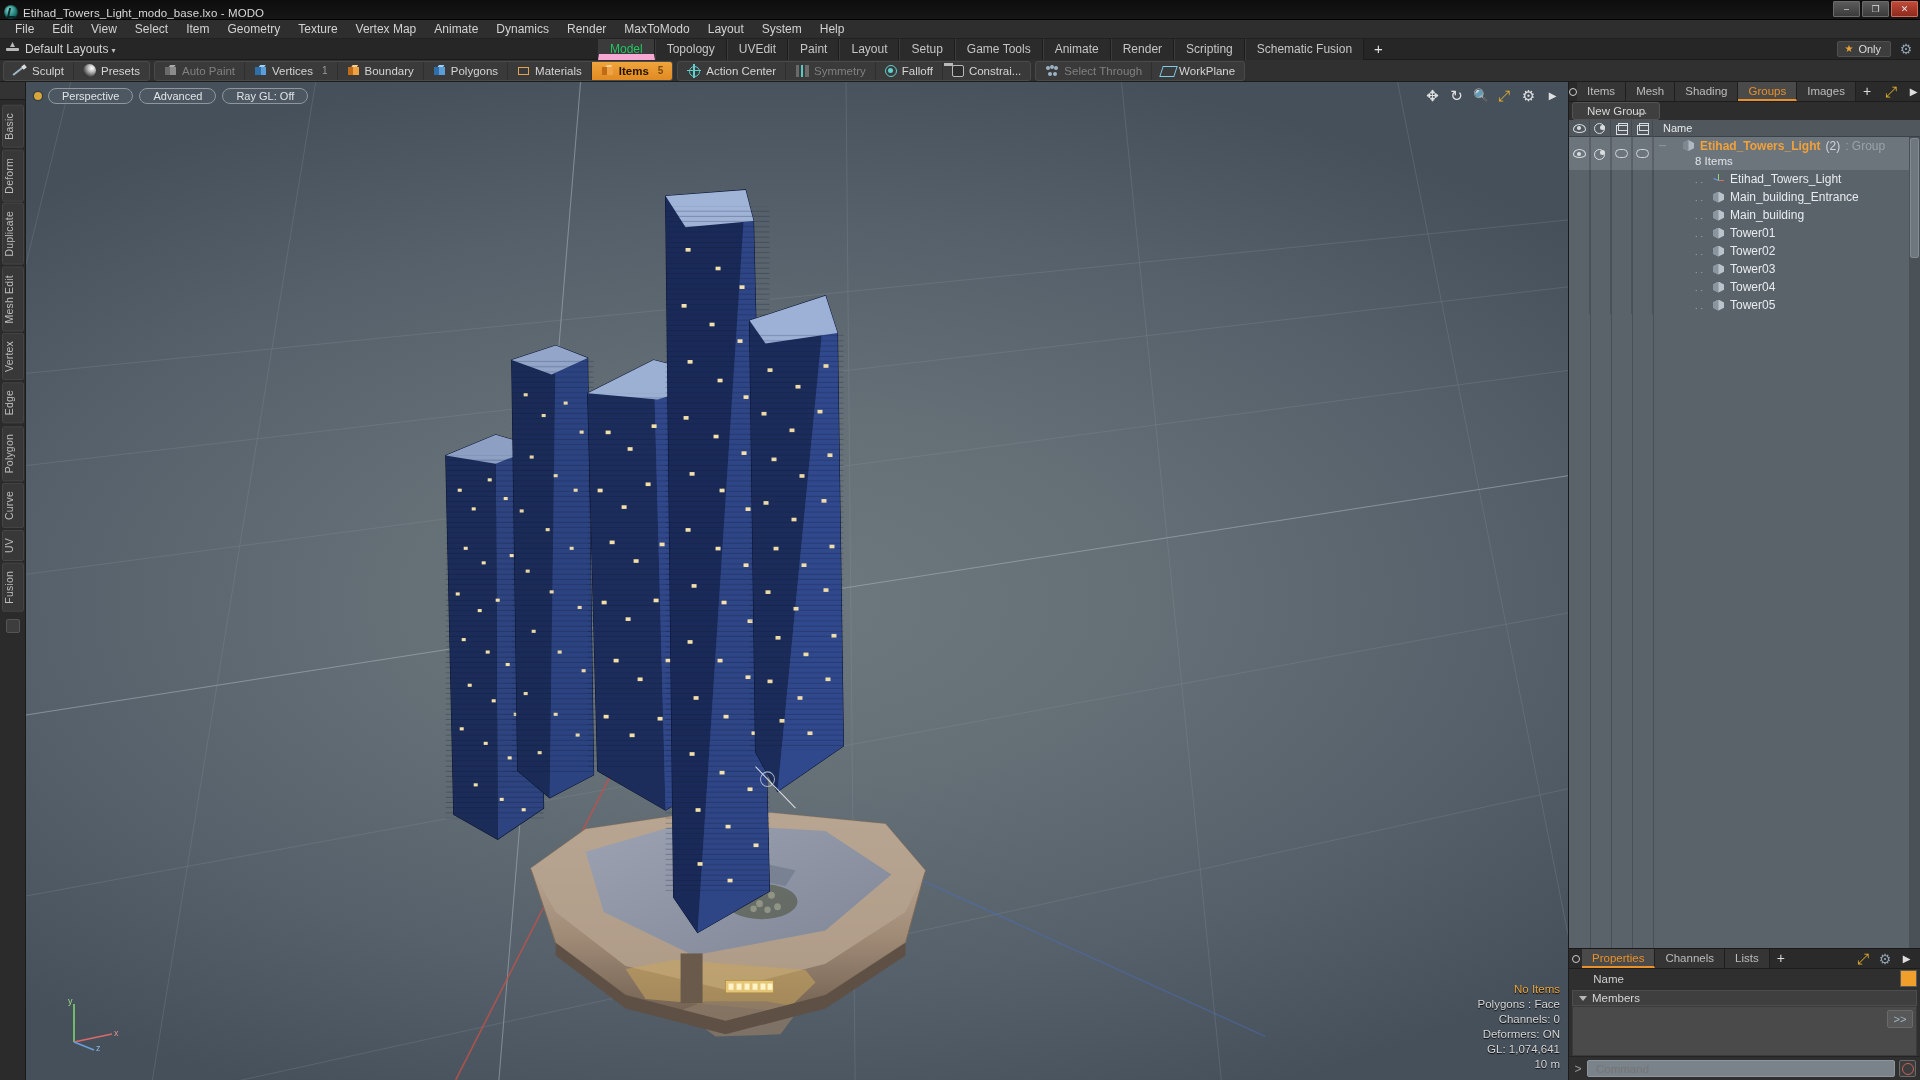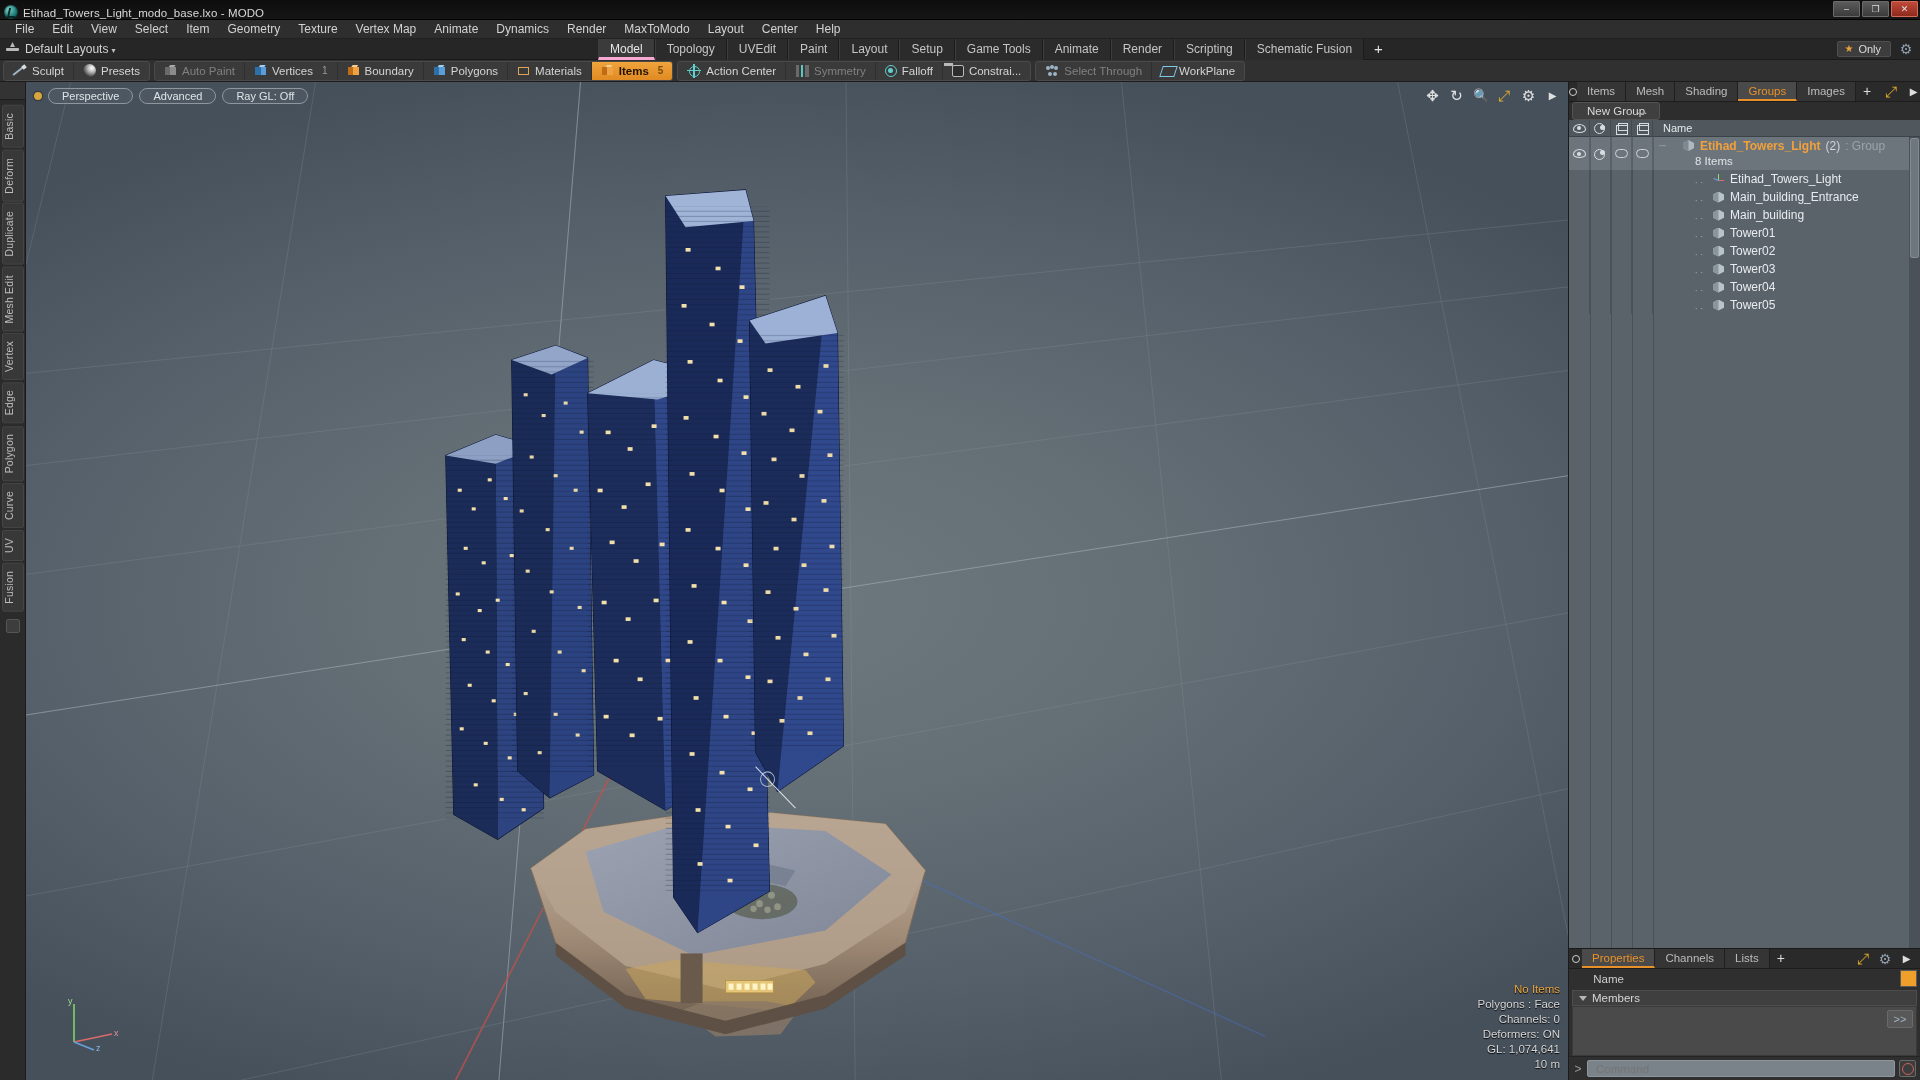--- a/index.html
+++ b/index.html
@@ -70,21 +70,21 @@
   .layout-drop .caret { font-size: 8px; margin-left: 3px; color: #bdbdbd; }
 
   .tabs-center {
     position: absolute; left: 598px; top: 0; display: flex; align-items: stretch; height: 21px;
   }
   .ltab {
     padding: 0 11px; height: 21px; line-height: 20px; font-size: 12px; color: #c5c5c5;
     border-left: 1px solid #3c3c3c; border-right: 1px solid #1c1c1c;
     background: #2b2b2b;
   }
-  .ltab.active { background: #3b3b3b; color: #e5e5e5; border-bottom: 3px solid #f9a8d4; }
+  .ltab.active { background: #3b3b3b; color: #22c55e; border-bottom: 6px solid #f9a8d4; }
   .ltab.plus {
     border: none; background: transparent; color: #e3e3e3; font-size: 15px; padding: 0 10px; line-height: 19px;
   }
   .ll-right { margin-left: auto; display: flex; align-items: center; gap: 8px; padding-right: 7px; }
   .only-btn {
     display: flex; align-items: center; gap: 5px; background: #3d3d3d;
     border: 1px solid #4f4f4f; border-radius: 2px; padding: 1px 9px 1px 6px; height: 16px;
   }
   .star { color: #e8a33a; font-size: 10px; line-height: 10px; }
   .only-btn span.lbl { font-size: 11px; color: #dcdcdc; }
@@ -353,21 +353,21 @@
     <div class="mi">Select</div>
     <div class="mi">Item</div>
     <div class="mi">Geometry</div>
     <div class="mi">Texture</div>
     <div class="mi">Vertex Map</div>
     <div class="mi">Animate</div>
     <div class="mi">Dynamics</div>
     <div class="mi">Render</div>
     <div class="mi">MaxToModo</div>
     <div class="mi">Layout</div>
-    <div class="mi">Center</div>
+    <div class="mi">System</div>
     <div class="mi">Help</div>
   </div>
 
   <div class="layoutbar">
     <div class="ll-left">
       <div class="anchor-ico"></div>
       <div class="layout-drop">
         <span>Default Layouts</span><span class="caret">▾</span>
       </div>
     </div>

